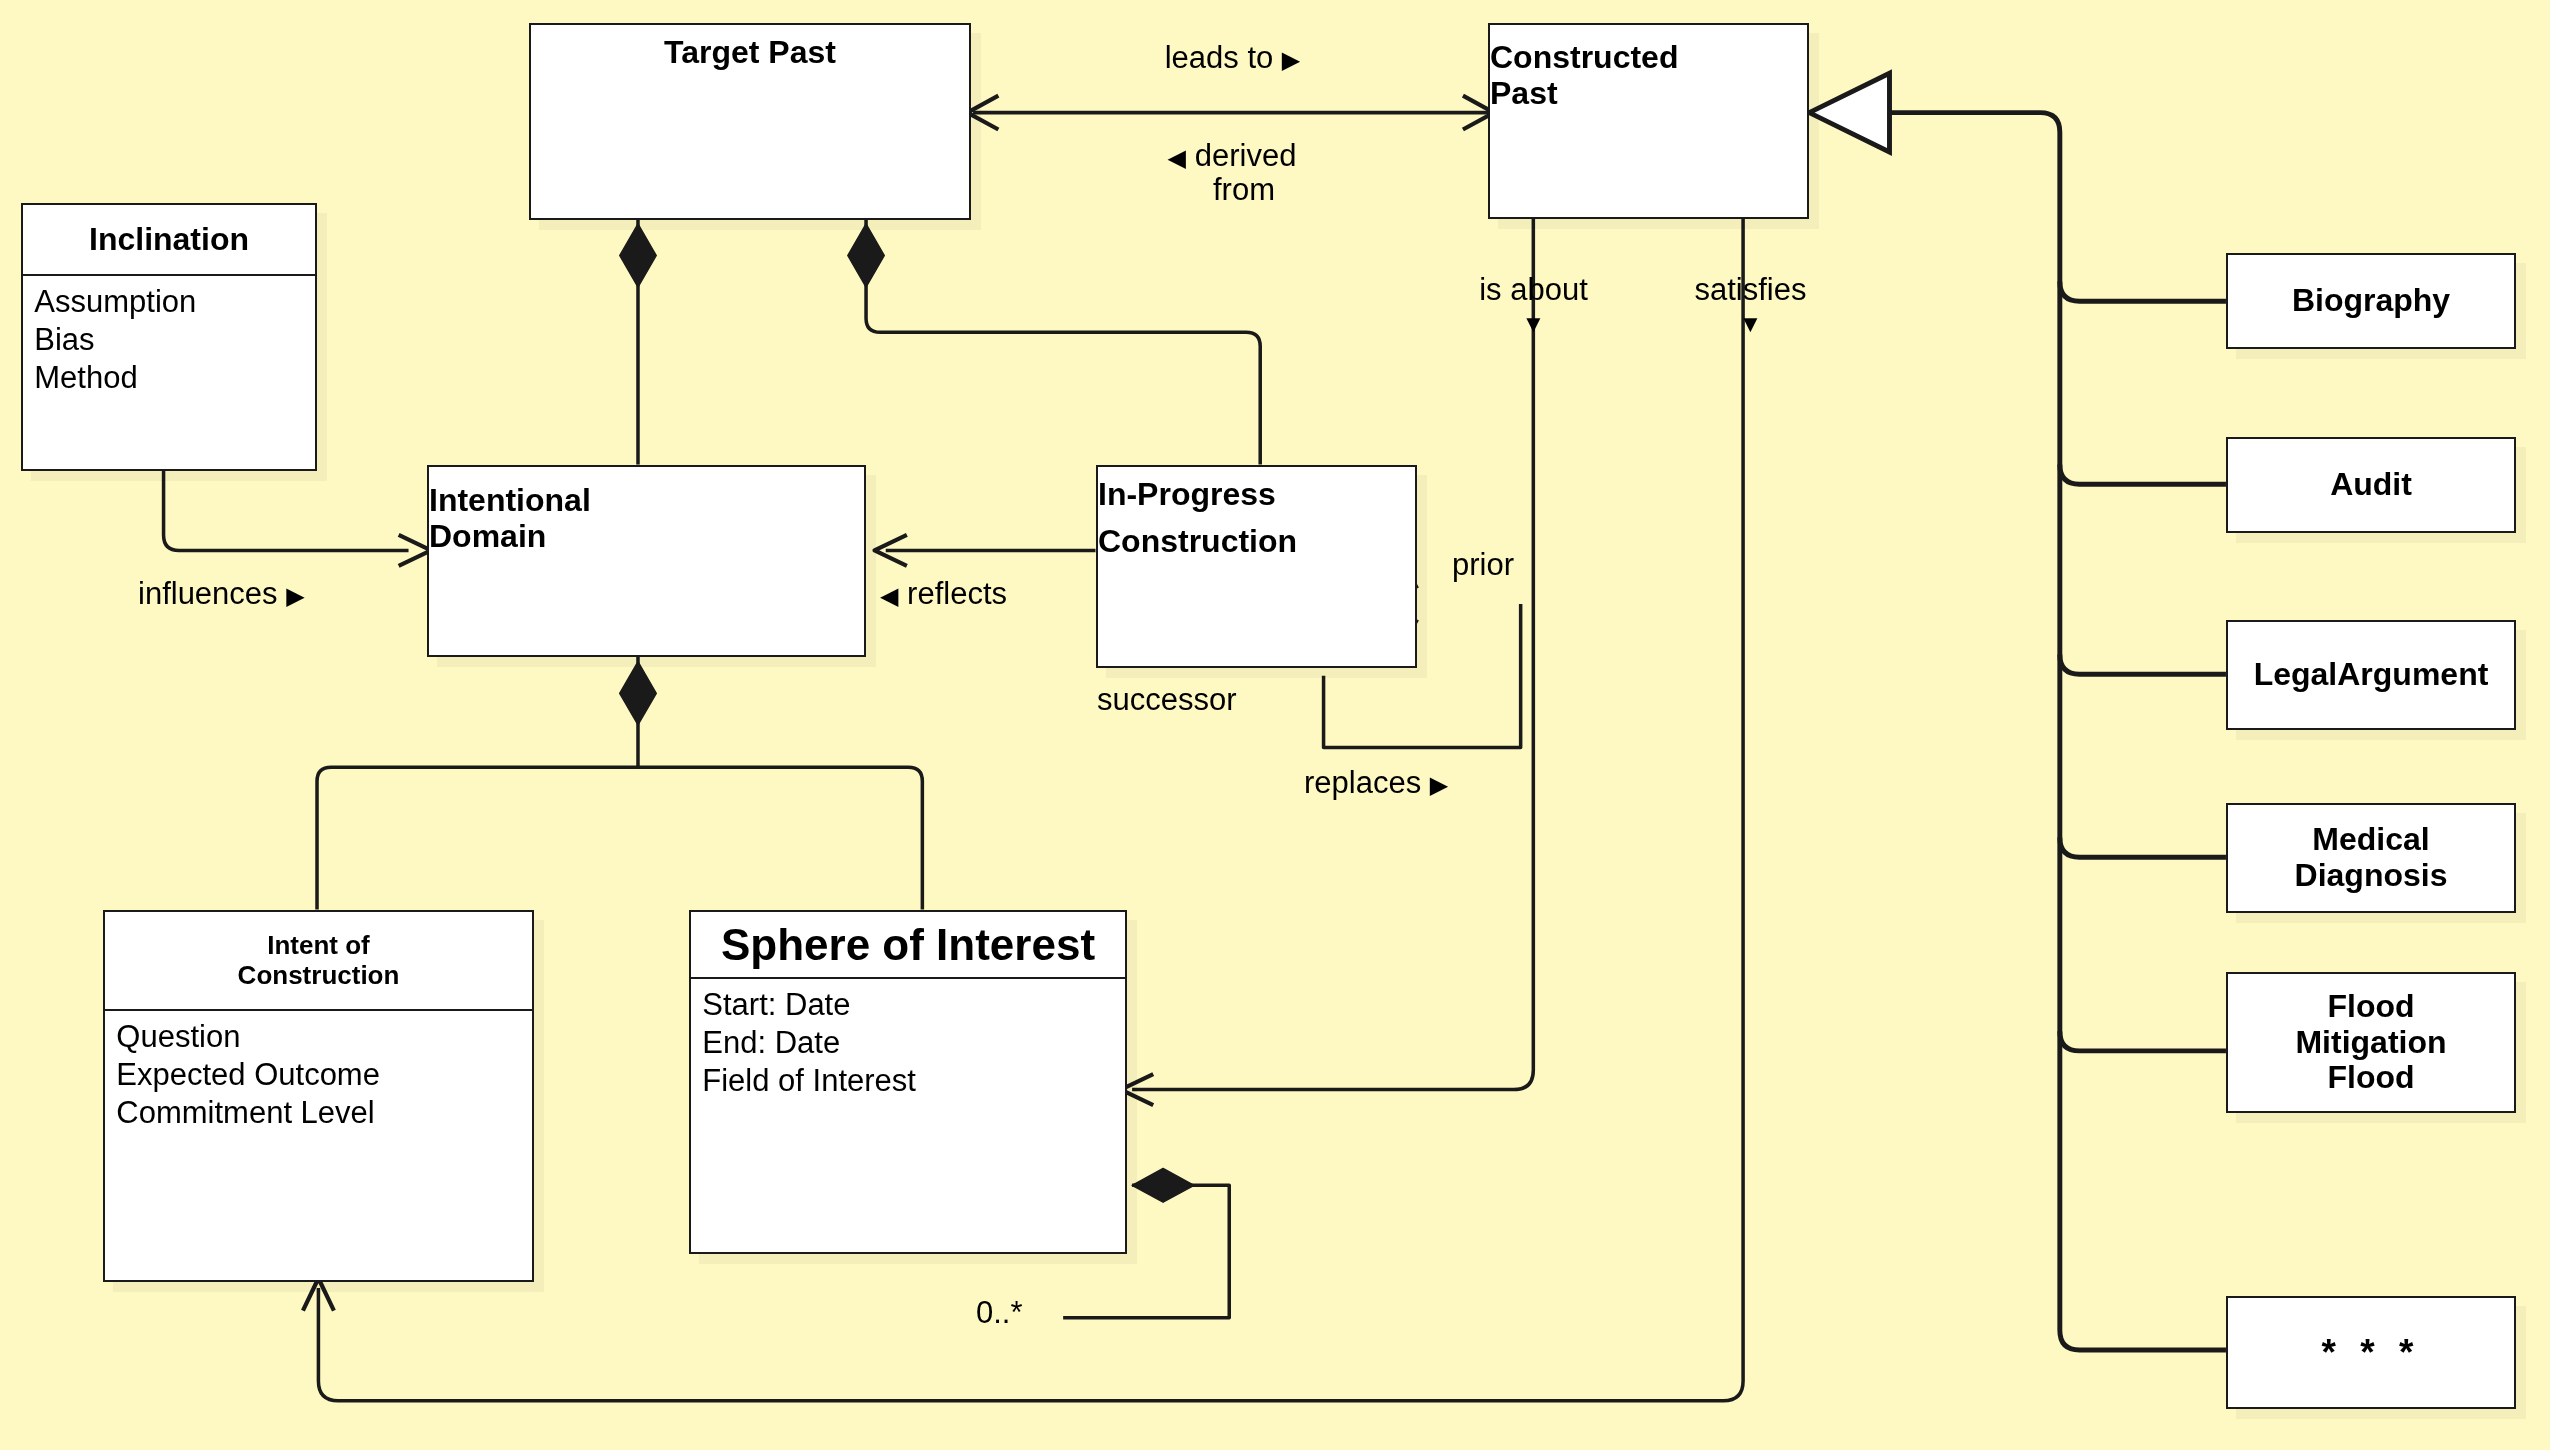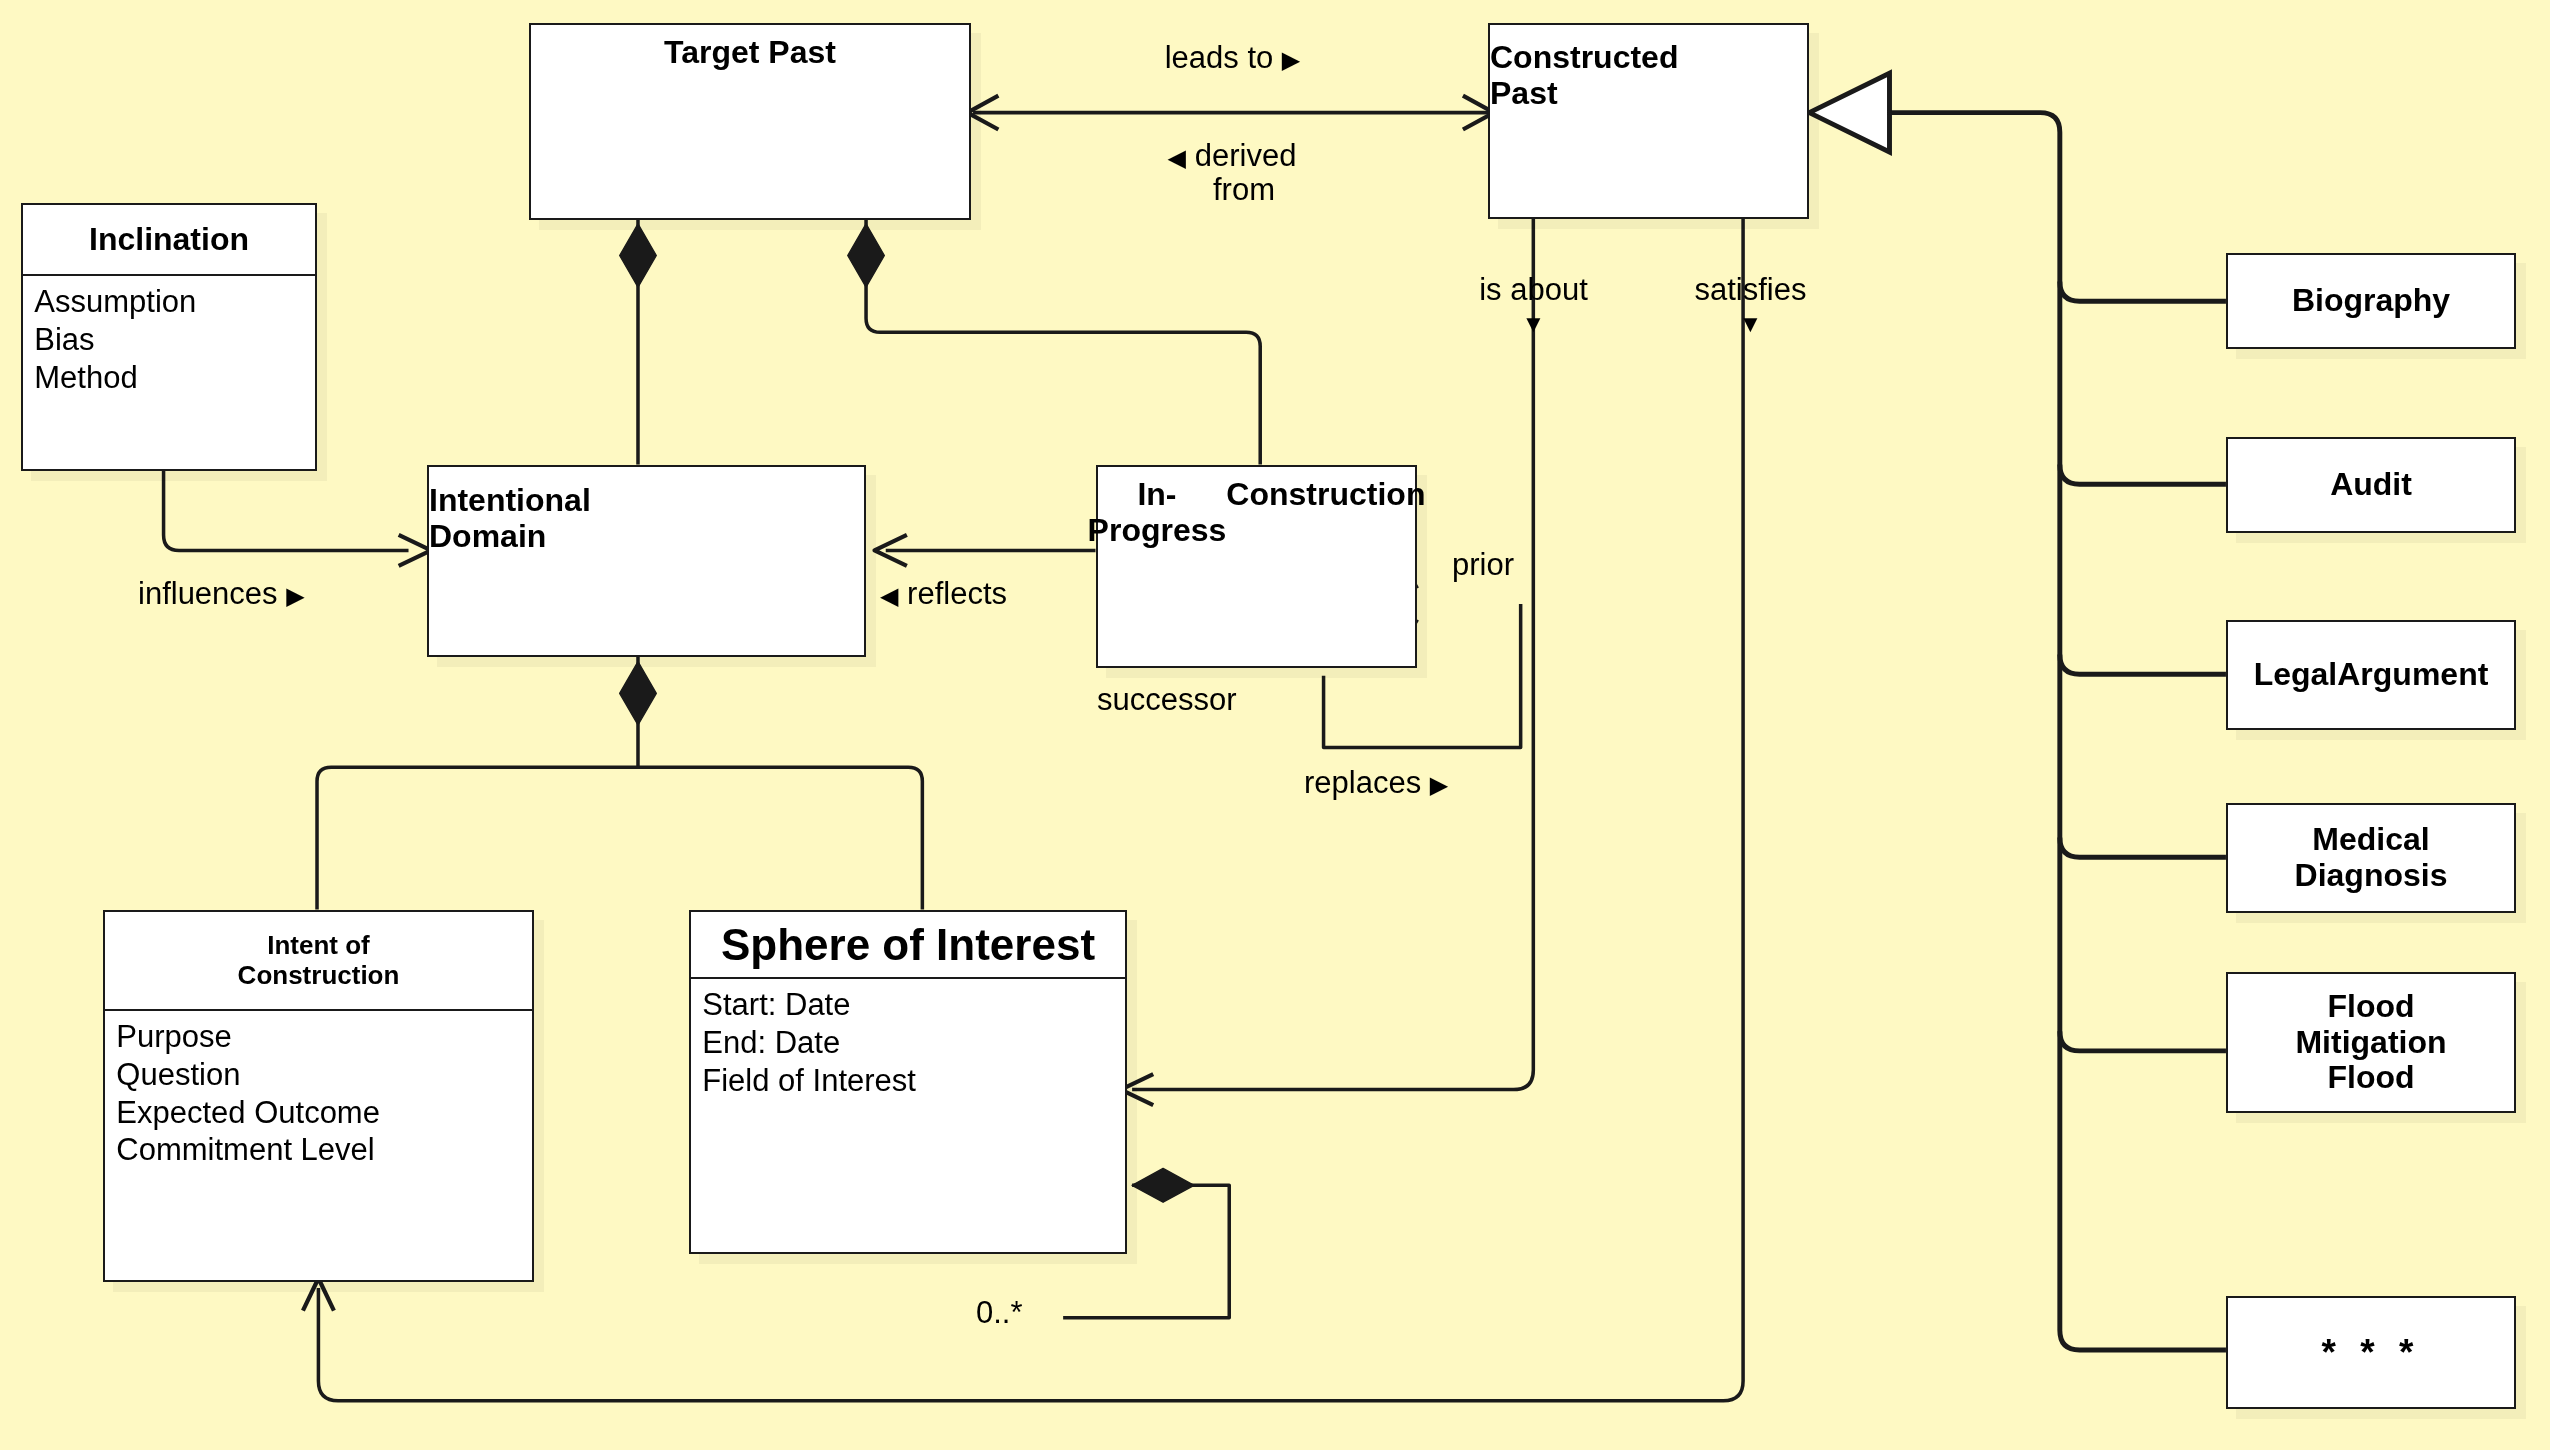--- a/index.html
+++ b/index.html
@@ -129,34 +129,33 @@
   </div>
 
   <div class="uml-box" style="left:427px;top:465px;width:439px;height:192px;">
     <div class="uml-title topaligned" style="height:83px;font-size:32px;flex-direction:column;">
       <span>Intentional</span>
       <span>Domain</span>
     </div>
   </div>
 
   <div class="uml-box" style="left:1096px;top:465px;width:321px;height:203px;">
-    <div class="uml-title topaligned" style="height:83px;font-size:32px;">
+    <div class="uml-title topaligned" style="height:83px;font-size:32px;flex-direction:column;justify-content:space-between;">
       <span>In-Progress</span>
       <span>Construction</span>
     </div>
   </div>
 
   <div class="uml-box" style="left:103px;top:910px;width:431px;height:372px;">
     <div class="uml-title" style="height:97px;font-size:26px;flex-direction:column;">
       <span>Intent of</span>
       <span>Construction</span>
     </div>
     <div class="uml-sep"></div>
     <div class="uml-attrs" style="font-size:31px;">
-      <div>Purpose</div>
       <div>Question</div>
       <div>Expected Outcome</div>
       <div>Commitment Level</div>
     </div>
   </div>
 
   <div class="uml-box" style="left:689px;top:910px;width:438px;height:344px;">
     <div class="uml-title" style="height:65px;font-size:44px;">
       <span>Sphere of Interest</span>
     </div>

